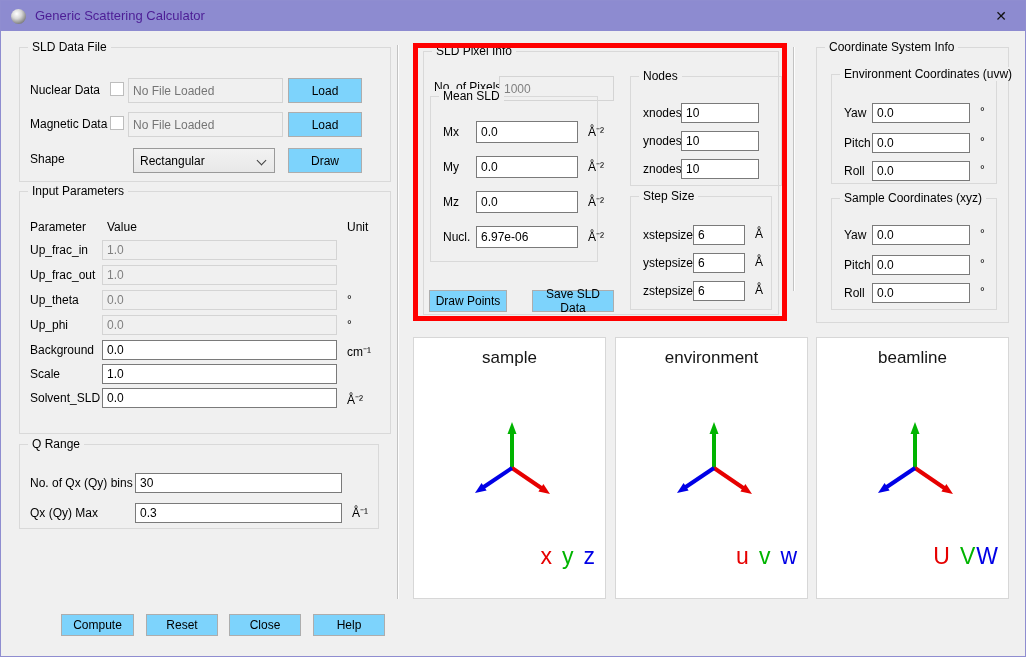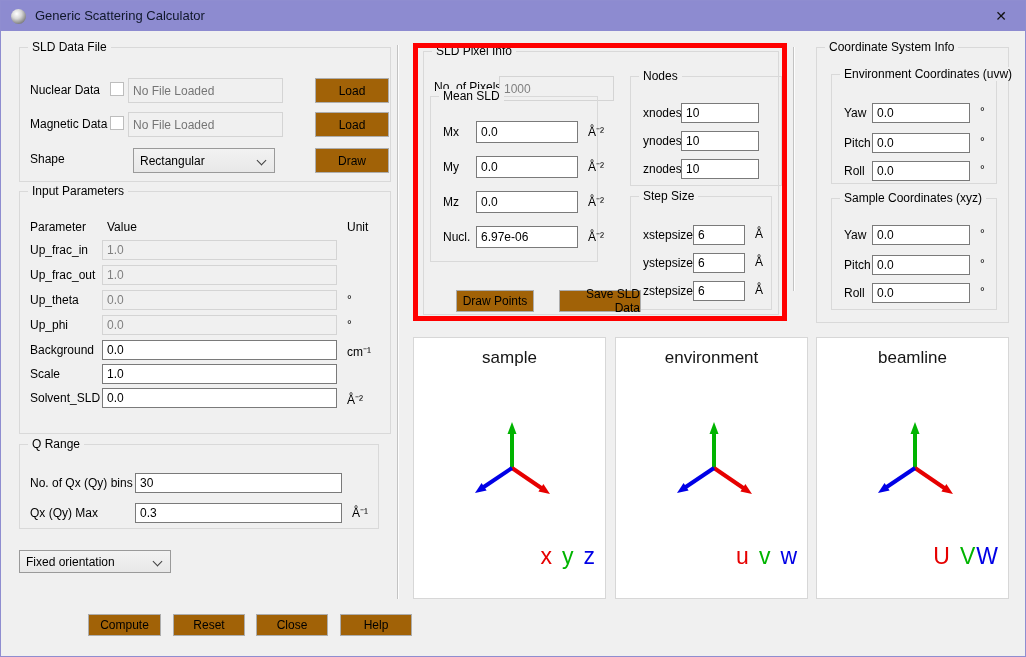--- a/index.html
+++ b/index.html
@@ -7,35 +7,35 @@
     --axis-red:#e60000; --axis-green:#00b400; --axis-blue:#0000e6;
   }
   *{box-sizing:border-box;}
   body{margin:0;background:#fff;font-family:"Liberation Sans",sans-serif;font-size:12px;color:#000;}
   #win{position:relative;width:1026px;height:657px;background:var(--window-bg);
        border:1px solid #8f8dd0;overflow:hidden;}
   
   .titlebar{position:absolute;left:0;top:0;width:100%;height:30px;background:var(--titlebar);}
   .app-icon{position:absolute;left:10px;top:8px;width:15px;height:15px;border-radius:50%;
        background:radial-gradient(circle at 38% 32%,#ffffff 0%,#d8d8d8 35%,#8a8a8a 70%,#4f4f4f 100%);}
-  .title-text{position:absolute;left:34px;top:0;line-height:30px;font-size:13px;color:#0f172a;}
+  .title-text{position:absolute;left:34px;top:0;line-height:30px;font-size:13px;color:#4c1d95;}
   .close-btn{position:absolute;right:8px;top:0;width:32px;height:30px;line-height:30px;
        text-align:center;font-size:14px;color:#111;cursor:default;}
   
   .gbox{position:absolute;border:1px solid #d9d9d9;}
   .glabel{position:absolute;top:-8px;left:8px;background:var(--window-bg);padding:0 4px;white-space:nowrap;}
   .lbl{position:absolute;white-space:nowrap;}
   .unit{position:absolute;white-space:nowrap;}
   
   .input{position:absolute;border:1px solid #7a7a7a;background:#fff;color:#000;
        font-family:"Liberation Sans",sans-serif;font-size:12px;padding:0 4px;margin:0;outline:none;}
   .input.dis{background:#f0f0f0;border-color:#d4d4d4;color:#808080;}
   
-  .btn{position:absolute;background:#a16207;border:1px solid #adadad;text-align:right;
-       font-size:12px;color:#000;display:flex;align-items:center;justify-content:center;cursor:default;margin-left:27px;}
+  .btn{position:absolute;background:#7dd3fc;border:1px solid #adadad;text-align:center;
+       font-size:12px;color:#000;display:flex;align-items:center;justify-content:center;cursor:default;}
   
   .combo{position:absolute;background:linear-gradient(#f2f2f2,#e8e8e8);border:1px solid #9a9a9a;
        padding:0 22px 0 6px;display:flex;align-items:center;cursor:default;}
   .chev{position:absolute;right:9px;top:7px;width:7px;height:7px;border-right:1.4px solid #404040;
        border-bottom:1.4px solid #404040;transform:rotate(45deg);}
   
   .chk{position:absolute;width:14px;height:14px;background:#fff;border:1px solid #bdbdbd;}
   
   .vsep{position:absolute;width:0;border-left:1px solid #c3c3c3;border-right:1px solid #fdfdfd;}
   
@@ -125,24 +125,20 @@
 
   <div class="gbox" style="left:18px;top:443px;width:360px;height:85px">
     <span class="glabel">Q Range</span>
     <span class="lbl" style="left:10px;top:31px">No. of Qx (Qy) bins</span>
     <input class="input" style="left: 115px; top: 28px; width: 207px; height: 20px;" value="30">
     <span class="lbl" style="left:10px;top:61px">Qx (Qy) Max</span>
     <input class="input" style="left: 115px; top: 58px; width: 207px; height: 20px;" value="0.3">
     <span class="unit" style="left:332px;top:59px">Å⁻¹</span>
   </div>
 
-  <div class="combo" style="left:18px;top:549px;width:152px;height:23px">
-    <span>Fixed orientation</span>
-    <span class="chev"></span>
-  </div>
 
   <div class="btn" style="left:60px;top:613px;width:73px;height:22px">Compute</div>
   <div class="btn" style="left:145px;top:613px;width:72px;height:22px">Reset</div>
   <div class="btn" style="left:228px;top:613px;width:72px;height:22px">Close</div>
   <div class="btn" style="left:312px;top:613px;width:72px;height:22px">Help</div>
 
   <div class="vsep" style="left:396px;top:44px;height:554px"></div>
   <div class="vsep" style="left:792px;top:46px;height:244px"></div>
 
   <div class="gbox" style="left:422px;top:50px;width:356px;height:264px">

